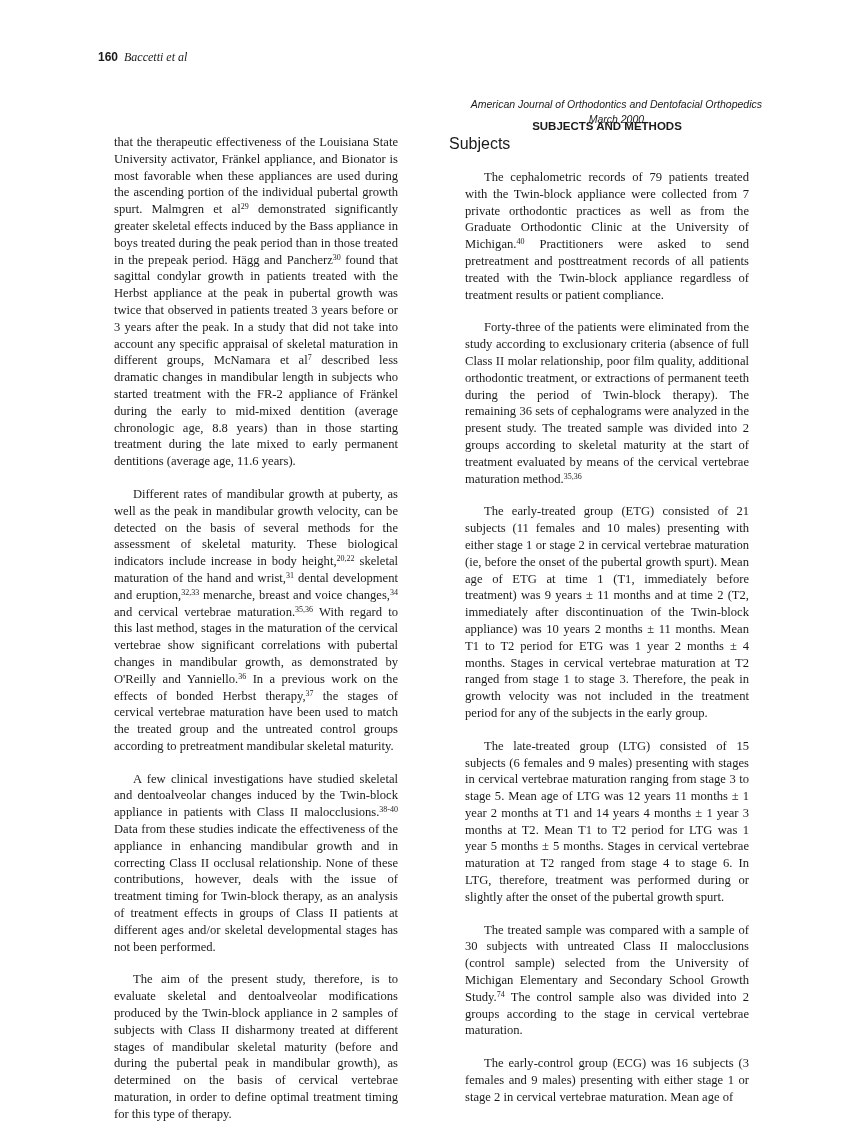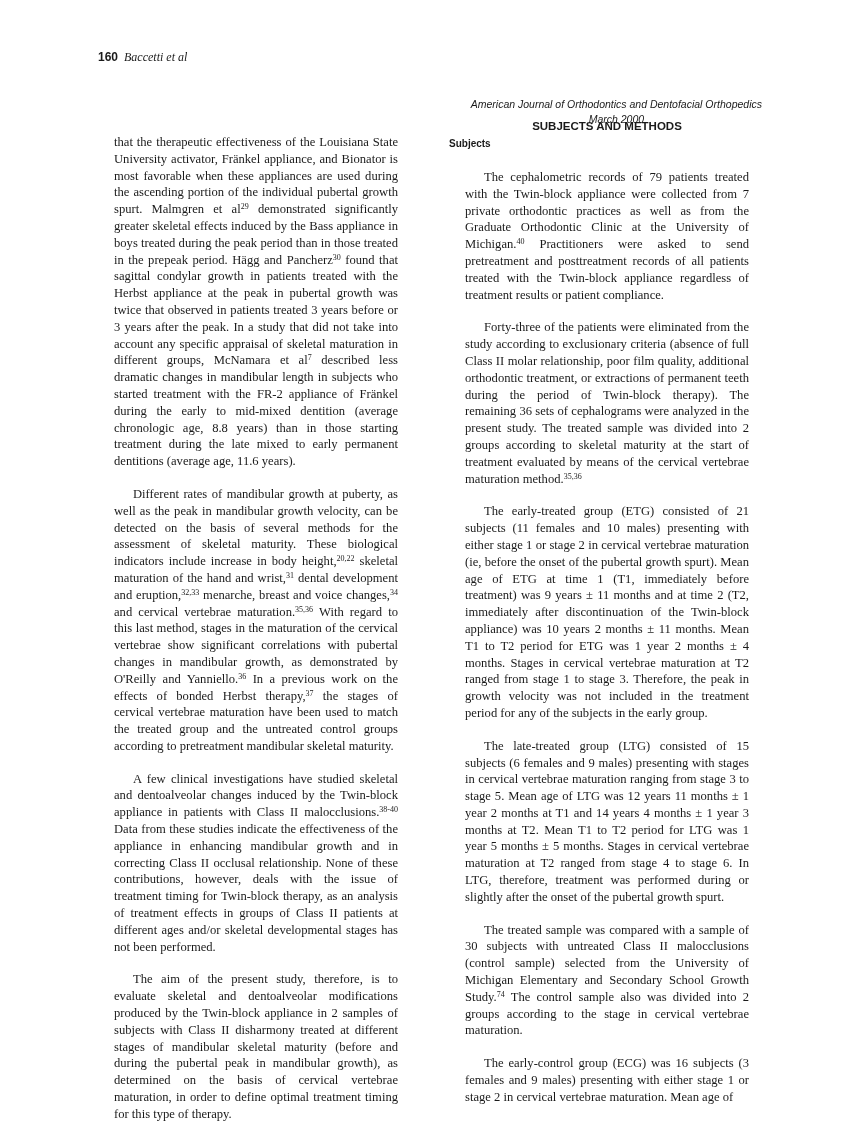--- a/index.html
+++ b/index.html
@@ -13,21 +13,21 @@
   .hdr-right { position: absolute; right: 0; top: 0; text-align: center; font-family: Liberation Sans, sans-serif; font-style: italic; font-size: 10.5px; line-height: 15px; margin-top: 47px; }
 
   .col { position: absolute; top: 118px; width: 316px; font-family: "Liberation Serif", serif; font-size: 12.6px; line-height: 16.8px; text-align: justify; }
   .col-left { left: 82px; }
   .col-right { left: 433px; }
   .col p { margin: 16px; }
   .col p.indent { text-indent: 19px; }
   sup { font-size: 8px; line-height: 0; vertical-align: 4px; }
 
   .h-section { font-family: "Liberation Sans", sans-serif; font-weight: bold; font-size: 11.5px; line-height: 17px; margin: 0; text-align: center; }
-  .h-sub { font-family: "Liberation Sans", sans-serif; font-weight: bold; font-size: 10px; line-height: 17px; margin: 0 0 17px 0; text-align: left; }
+  .h-sub { font-family: "Liberation Sans", sans-serif; font-weight: normal; font-size: 16px; line-height: 17px; margin: 0 0 17px 0; text-align: left; }
 </style>
 </head>
 <body>
 
 <div class="page">
 
   <div class="header">
     <div class="hdr-left">
       <span class="hdr-page">160</span>
       <span class="hdr-author">Baccetti et al</span>

